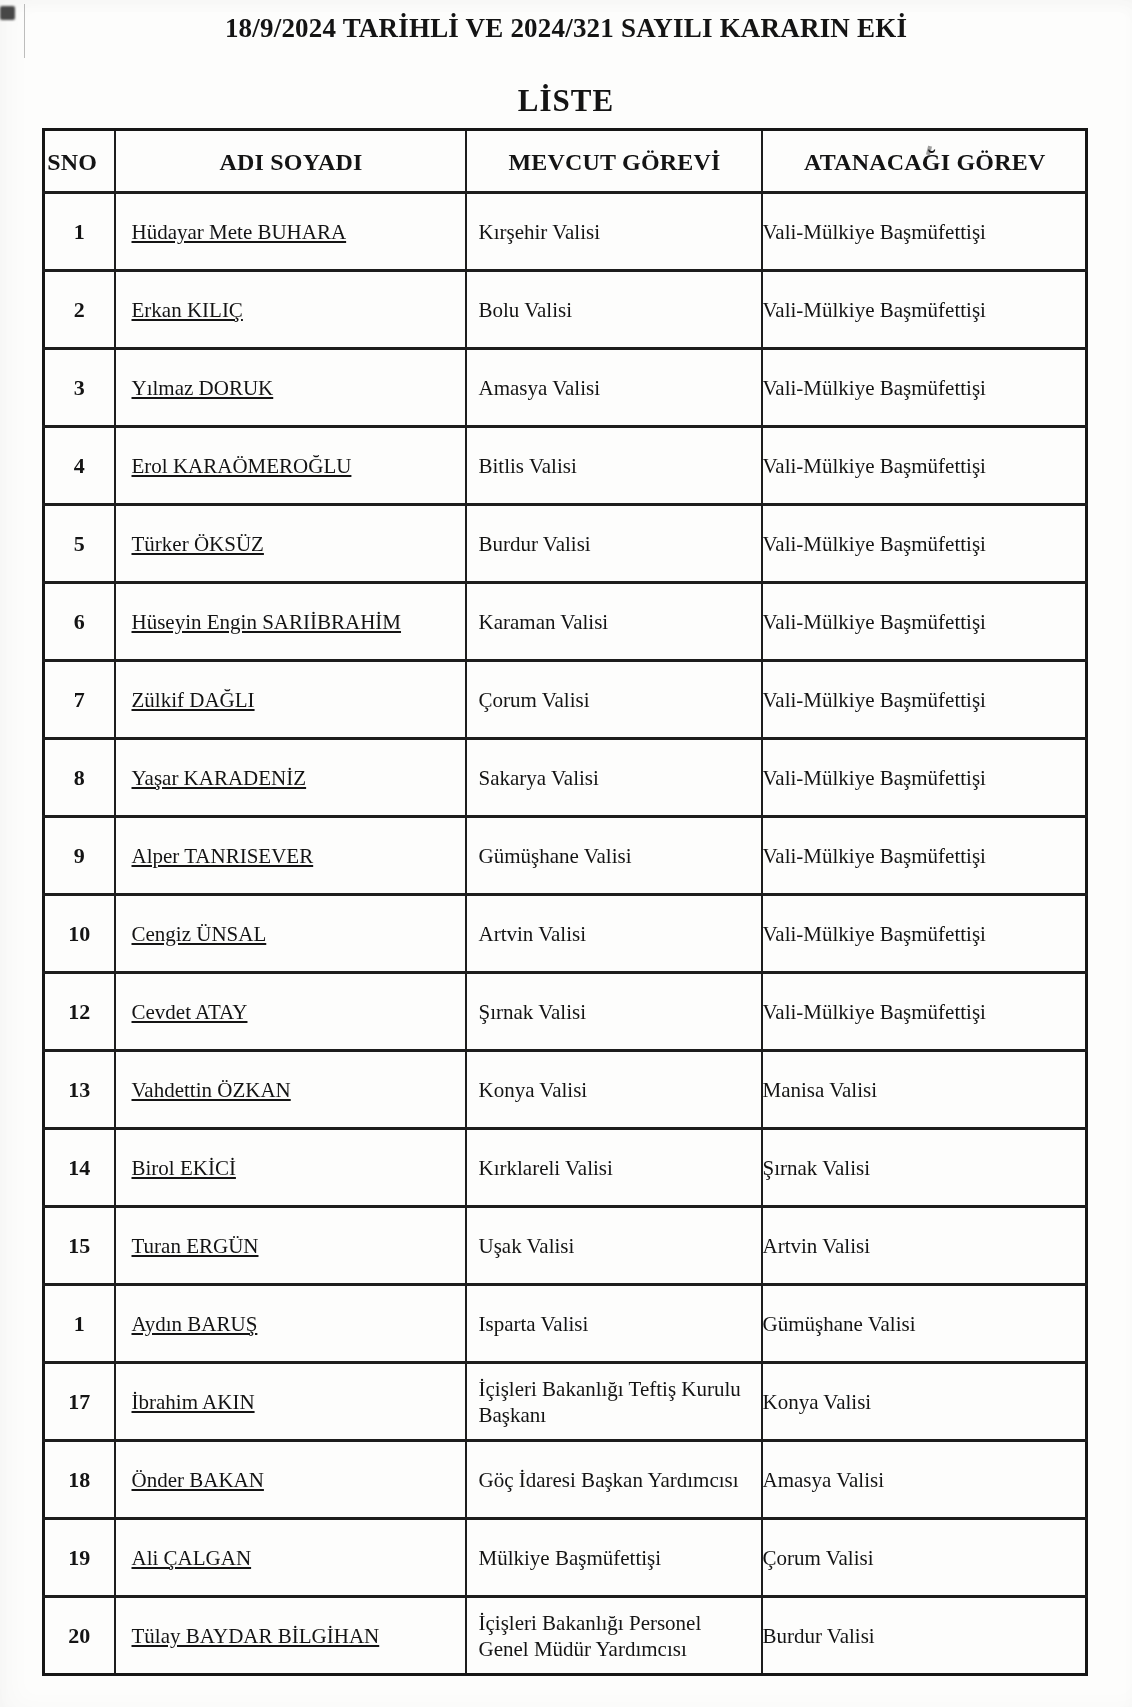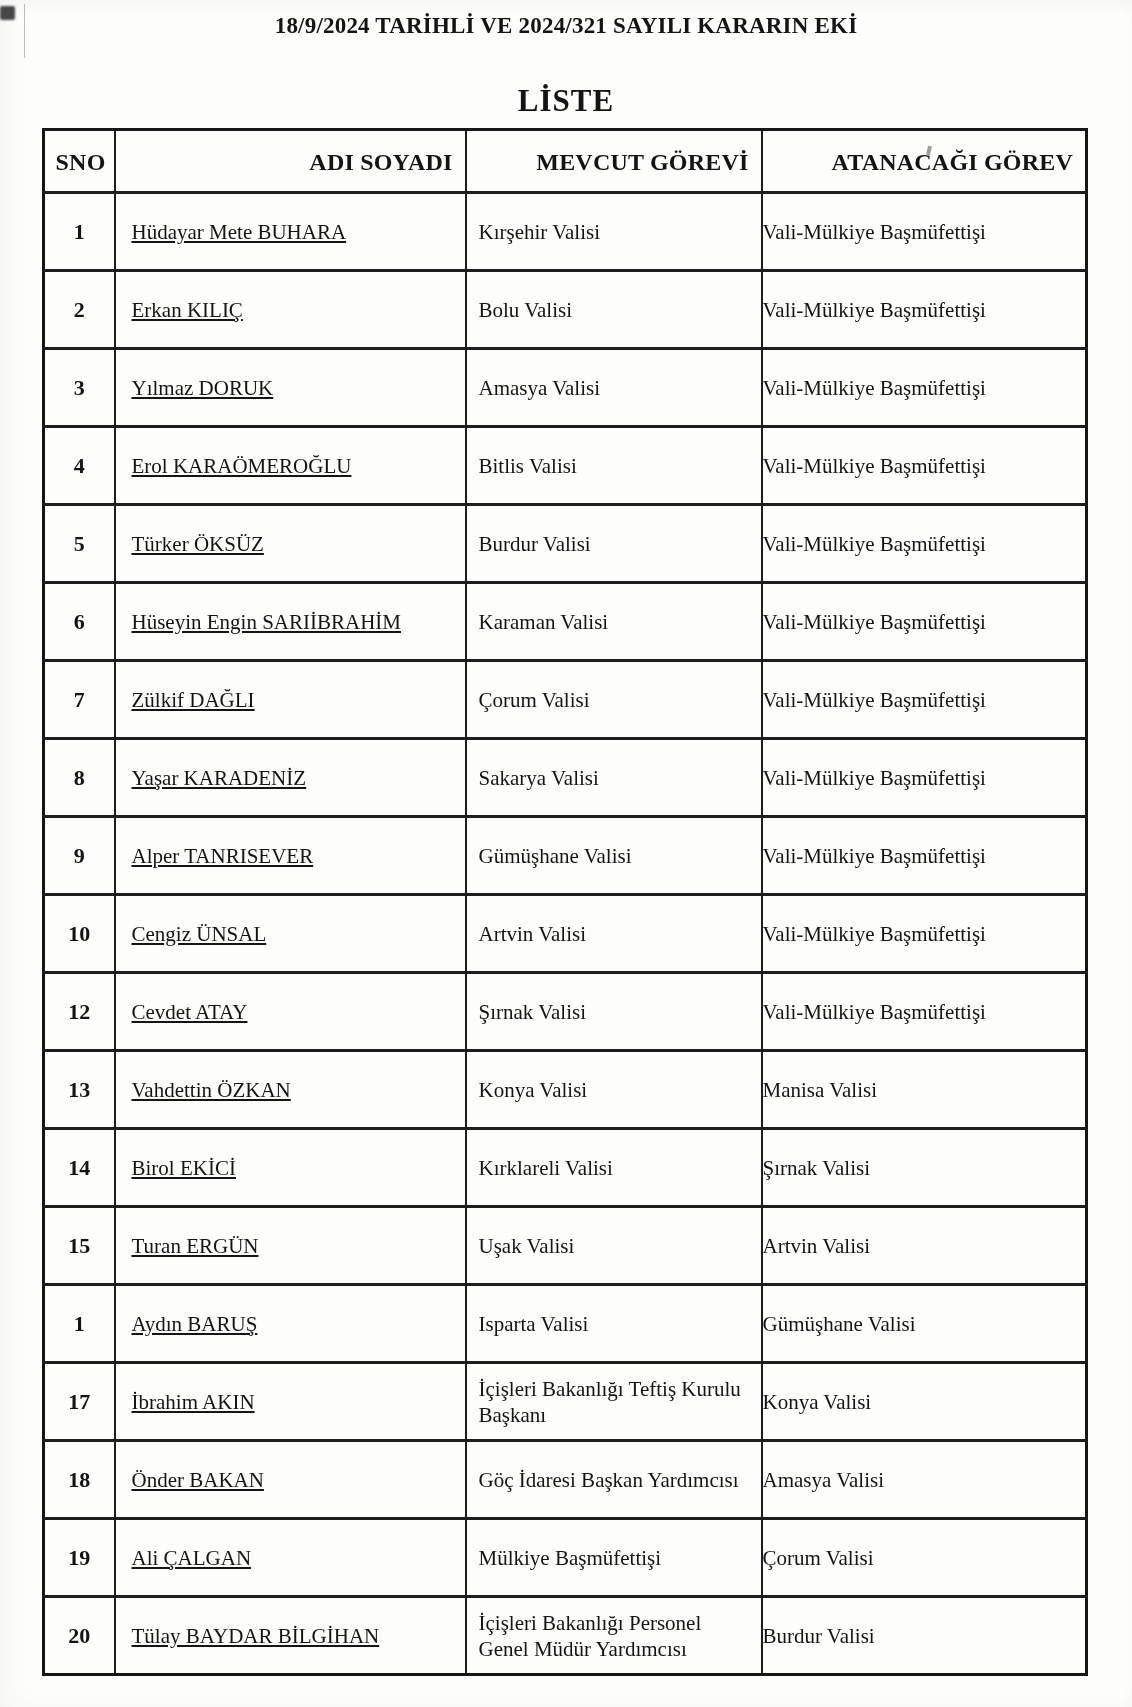--- a/index.html
+++ b/index.html
@@ -21,21 +21,21 @@
     inset: 0;
     box-shadow: inset 12px 0 25px rgba(0,0,0,0.025), inset 0 6px 14px rgba(0,0,0,0.02);
     pointer-events: none;
   }
   .doc-title {
     position: absolute;
     top: 13px;
     left: 0;
     width: 100%;
     text-align: center;
-    font-size: 23px;
+    font-size: 27px;
     font-weight: bold;
     letter-spacing: 0.2px;
     white-space: nowrap;
   }
   .doc-subtitle {
     position: absolute;
     top: 83px;
     left: 0;
     width: 100%;
     text-align: center;
@@ -59,26 +59,26 @@
   th, td {
     border: 2px solid #1d1d1d;
     vertical-align: middle;
     overflow: hidden;
   }
   th {
     border-bottom-width: 3px;
     height: 58px;
     font-size: 24px;
     font-weight: bold;
-    text-align: right;
+    text-align: center;
     padding: 2px 12px 0 14px;
     letter-spacing: 0.2px;
     white-space: nowrap;
   }
-  th.h-sno { padding: 2px 8px 0 2px; }
+  th.h-sno { text-align: center; padding: 2px 16px 0 2px; }
   td {
     border-top-width: 3px;
     height: 71px;
     font-size: 21px;
     line-height: 26px;
     padding: 2px 12px;
   }
   td.cell-sno {
     text-align: center;
     font-weight: bold;

